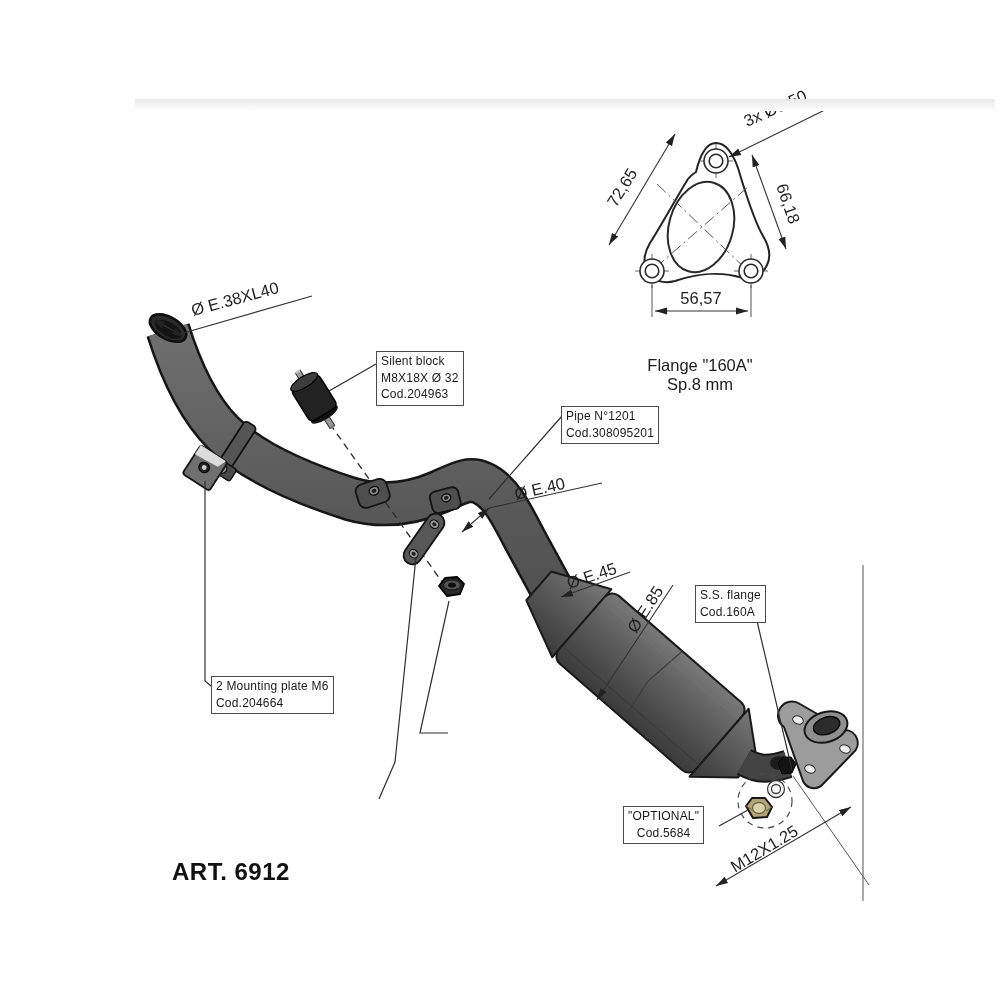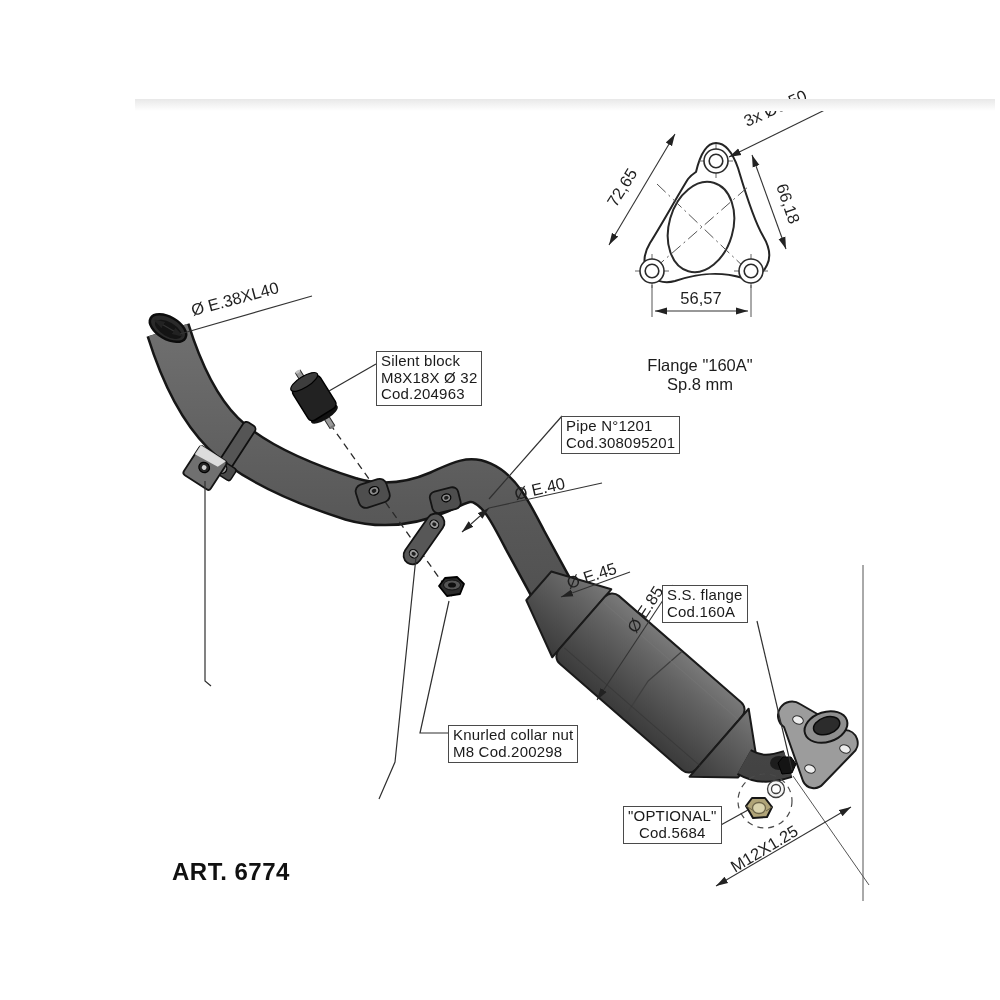--- a/index.html
+++ b/index.html
@@ -2,21 +2,21 @@
 <html style="--pipe-gray: #575757; --pipe-light: #6e6e6e; --pipe-dark: #3f3f3f; --flange-gray: #9c9c9c; --brass: #b0a478; --line-color: #2f2f2f;"><head>
 <meta charset="utf-8">
 <style>
   html,body{margin:0;padding:0;background:#fff}
   .stage{position:relative;width:1000px;height:1000px;background:#fff;overflow:hidden;
          font-family:"Liberation Sans",sans-serif;color:#1a1a1a}
   .stage svg{position:absolute;left:0;top:0}
   .top-shade{position:absolute;left:135px;top:99px;width:860px;height:12px;
              background:linear-gradient(to bottom,#e8e8e8,#ffffff);pointer-events:none}
   .lbl{position:absolute;background:#fff;border:1px solid #4a4a4a;
-       padding:1px 4px 2px 4px;font-size:15px;line-height:16.5px;letter-spacing:.2px;
+       padding:1px 4px 2px 4px;font-size:12px;line-height:16.5px;letter-spacing:.2px;
        white-space:nowrap}
   .lbl.ctr{text-align:center}
   .caption{position:absolute;left:610px;top:356px;width:180px;text-align:center;
            font-size:16.5px;line-height:19px;color:#1c1c1c}
   .art{position:absolute;left:172px;top:858px;font-size:24px;font-weight:bold;
        letter-spacing:.5px;color:#111}
   .dim-text{font-family:"Liberation Sans",sans-serif;font-size:16.5px;fill:#1f1f1f}
   .leader{stroke:var(--line-color,#2f2f2f);stroke-width:1.2;fill:none}
   .dimline{stroke:#333;stroke-width:1.1;fill:none}
   .extline{stroke:#555;stroke-width:1;fill:none}
@@ -218,42 +218,42 @@
 </svg>
 
 <div class="top-shade"></div>
 
 <div class="lbl" style="left:376px;top:351px">
   <div>Silent block</div>
   <div>M8X18X Ø 32</div>
   <div>Cod.204963</div>
 </div>
 
-<div class="lbl" style="left:561px;top:416px">
+<div class="lbl" style="left:561px;top:406px">
   <div>Pipe N°1201</div>
   <div>Cod.308095201</div>
 </div>
 
-<div class="lbl" style="left:662px;top:585px">
+<div class="lbl" style="left:695px;top:585px">
   <div>S.S. flange</div>
   <div>Cod.160A</div>
 </div>
 
-
-<div class="lbl" style="left:448px;top:725px">
-  <div>Knurled collar nut</div>
-  <div>M8 Cod.200298</div>
-</div>
+<div class="lbl" style="left:211px;top:676px">
+  <div>2 Mounting plate M6</div>
+  <div>Cod.204664</div>
+</div>
+
 
 
 <div class="lbl ctr" style="left:623px;top:806px">
   <div>"OPTIONAL"</div>
   <div>Cod.5684</div>
 </div>
 
 <div class="caption">
   <div>Flange "160A"</div>
   <div>Sp.8 mm</div>
 </div>
 
-<div class="art">ART. 6774</div>
+<div class="art">ART. 6912</div>
 
 </div>
 
 </body></html>

